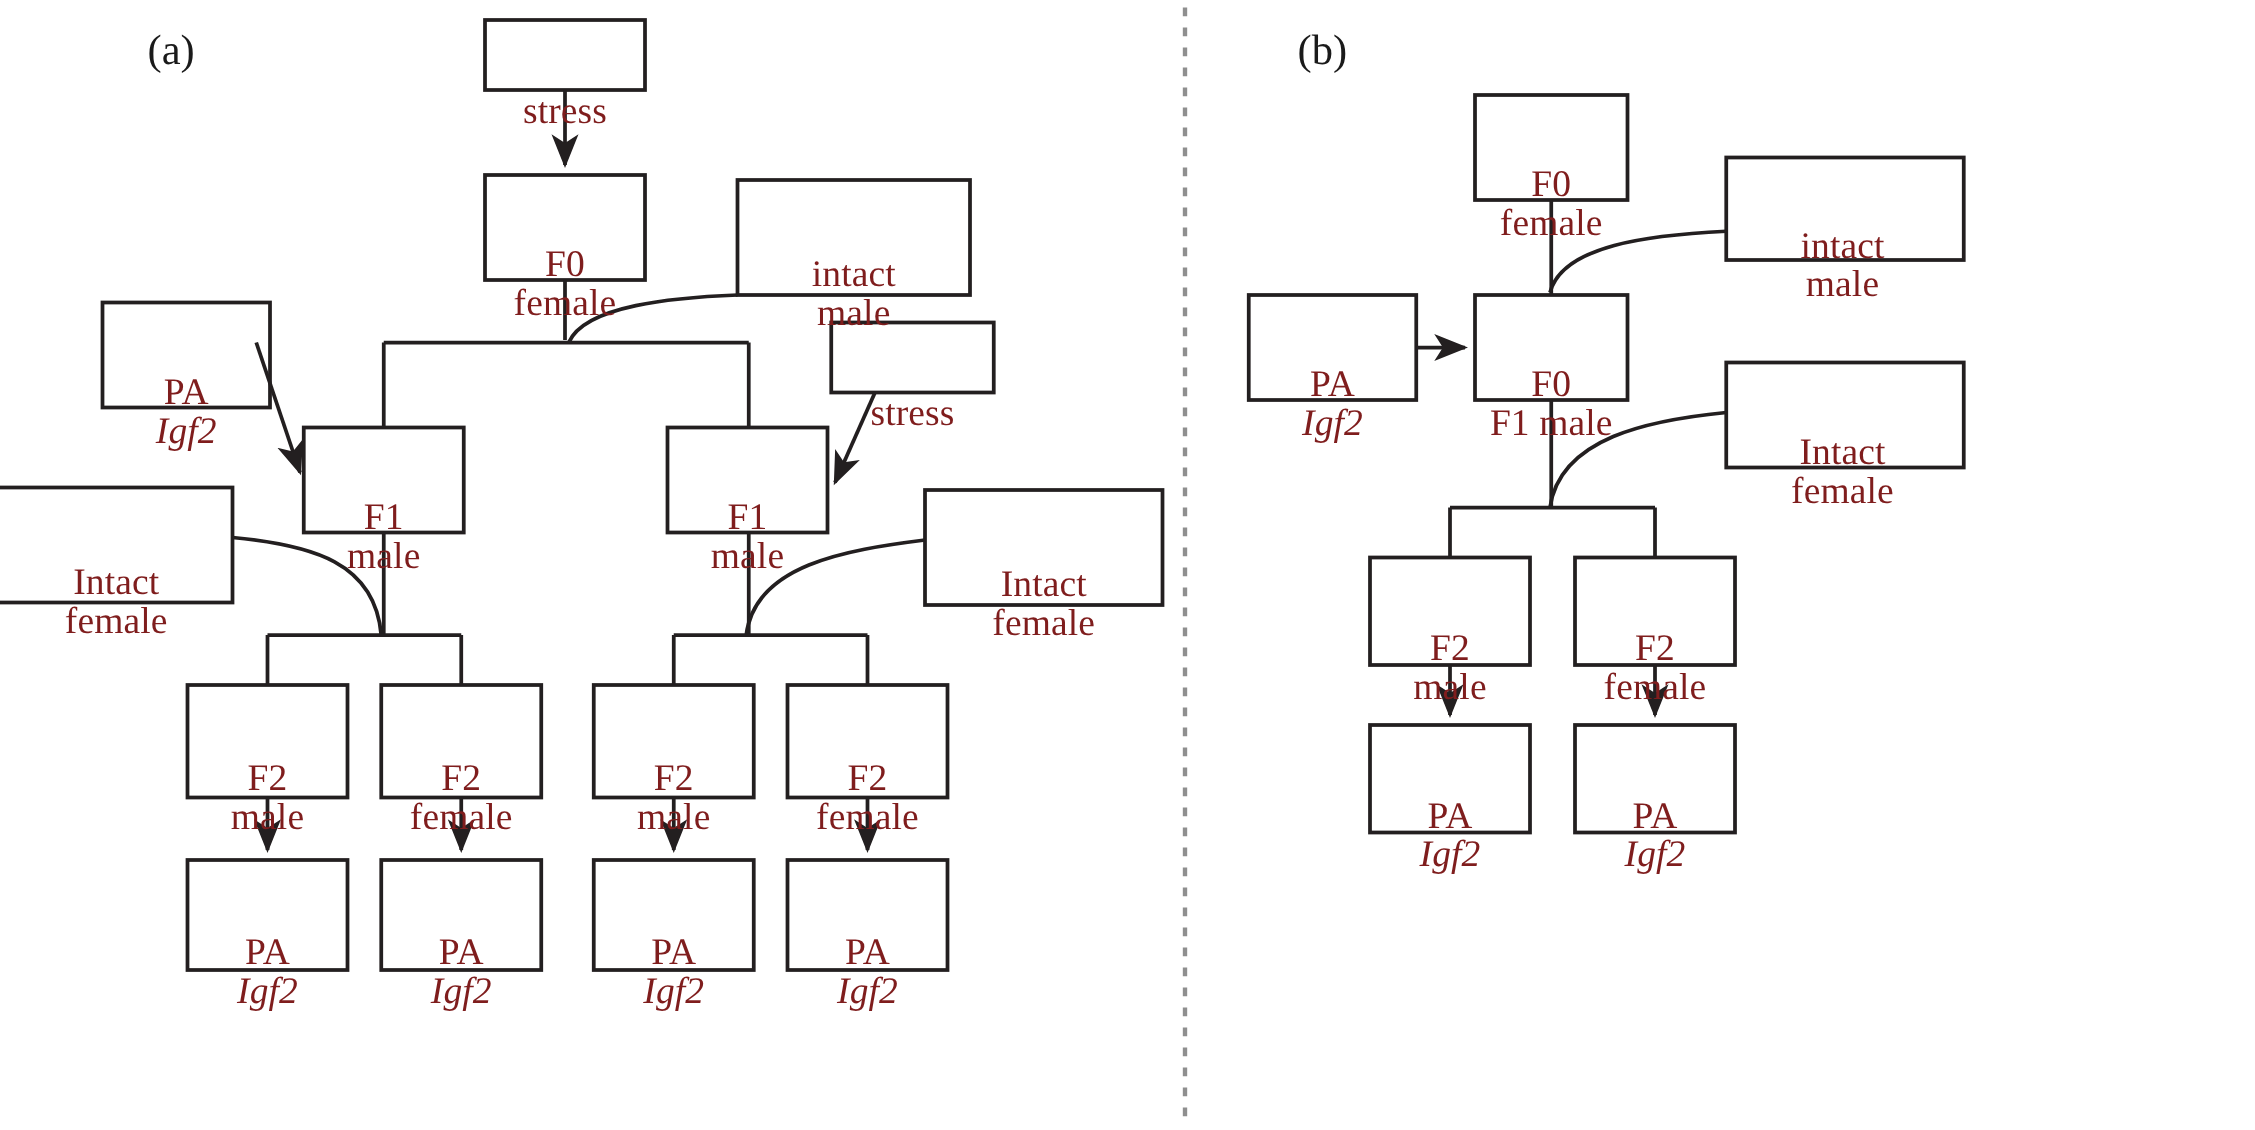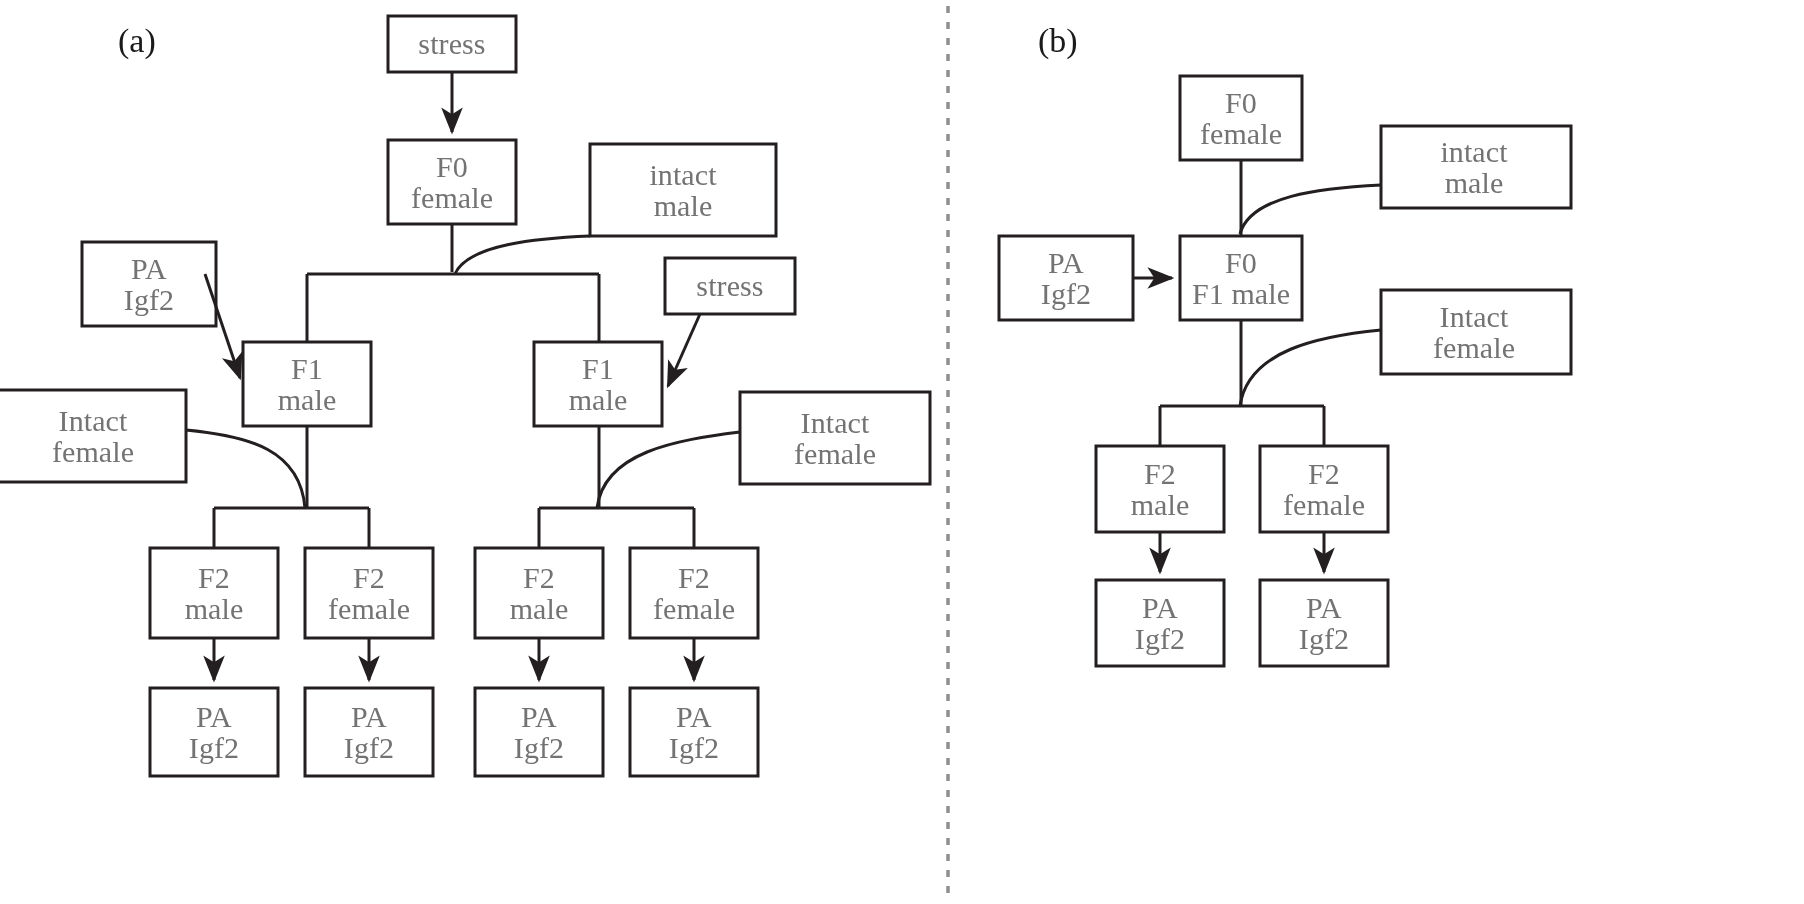--- a/index.html
+++ b/index.html
@@ -4,24 +4,24 @@
 <style>
   html,body{margin:0;padding:0;background:#ffffff;}
   body{font-family:"Liberation Serif",serif;}
   #stage{position:relative;width:1804px;height:904px;background:#fff;overflow:hidden;}
   svg#canvas{position:absolute;left:0;top:0;width:1804px;height:904px;}
   .bx{fill:#ffffff;stroke:#231f20;stroke-width:3;}
   .ln{fill:none;stroke:#231f20;stroke-width:3;stroke-linecap:butt;}
   .arrw{fill:none;stroke:#231f20;stroke-width:3;}
   .divider{stroke:#8f8f8f;stroke-width:3.5;stroke-dasharray:7 9;fill:none;}
   .boxlabel{position:absolute;display:flex;flex-direction:column;align-items:center;
-    justify-content:center;text-align:center;color:#737373;line-height:1.04;
-    font-size:30px;letter-spacing:0.1px;}
+    justify-content:center;text-align:center;color:#7f1d1d;line-height:1.04;
+    font-size:30px;letter-spacing:0.1px;margin-top:45px;}
   .boxlabel span{display:block;white-space:nowrap;}
-  .ital{}
+  .ital{font-style:italic;}
   .panel-tag{position:absolute;font-size:34px;color:#1a1a1a;}
 </style>
 </head>
 <body>
 
 <div id="stage">
 
   <svg id="canvas" viewBox="0 0 1804 904">
     <defs>
       <marker id="ah" markerWidth="11" markerHeight="11" refX="8.2" refY="4.2" orient="auto" markerUnits="strokeWidth">

